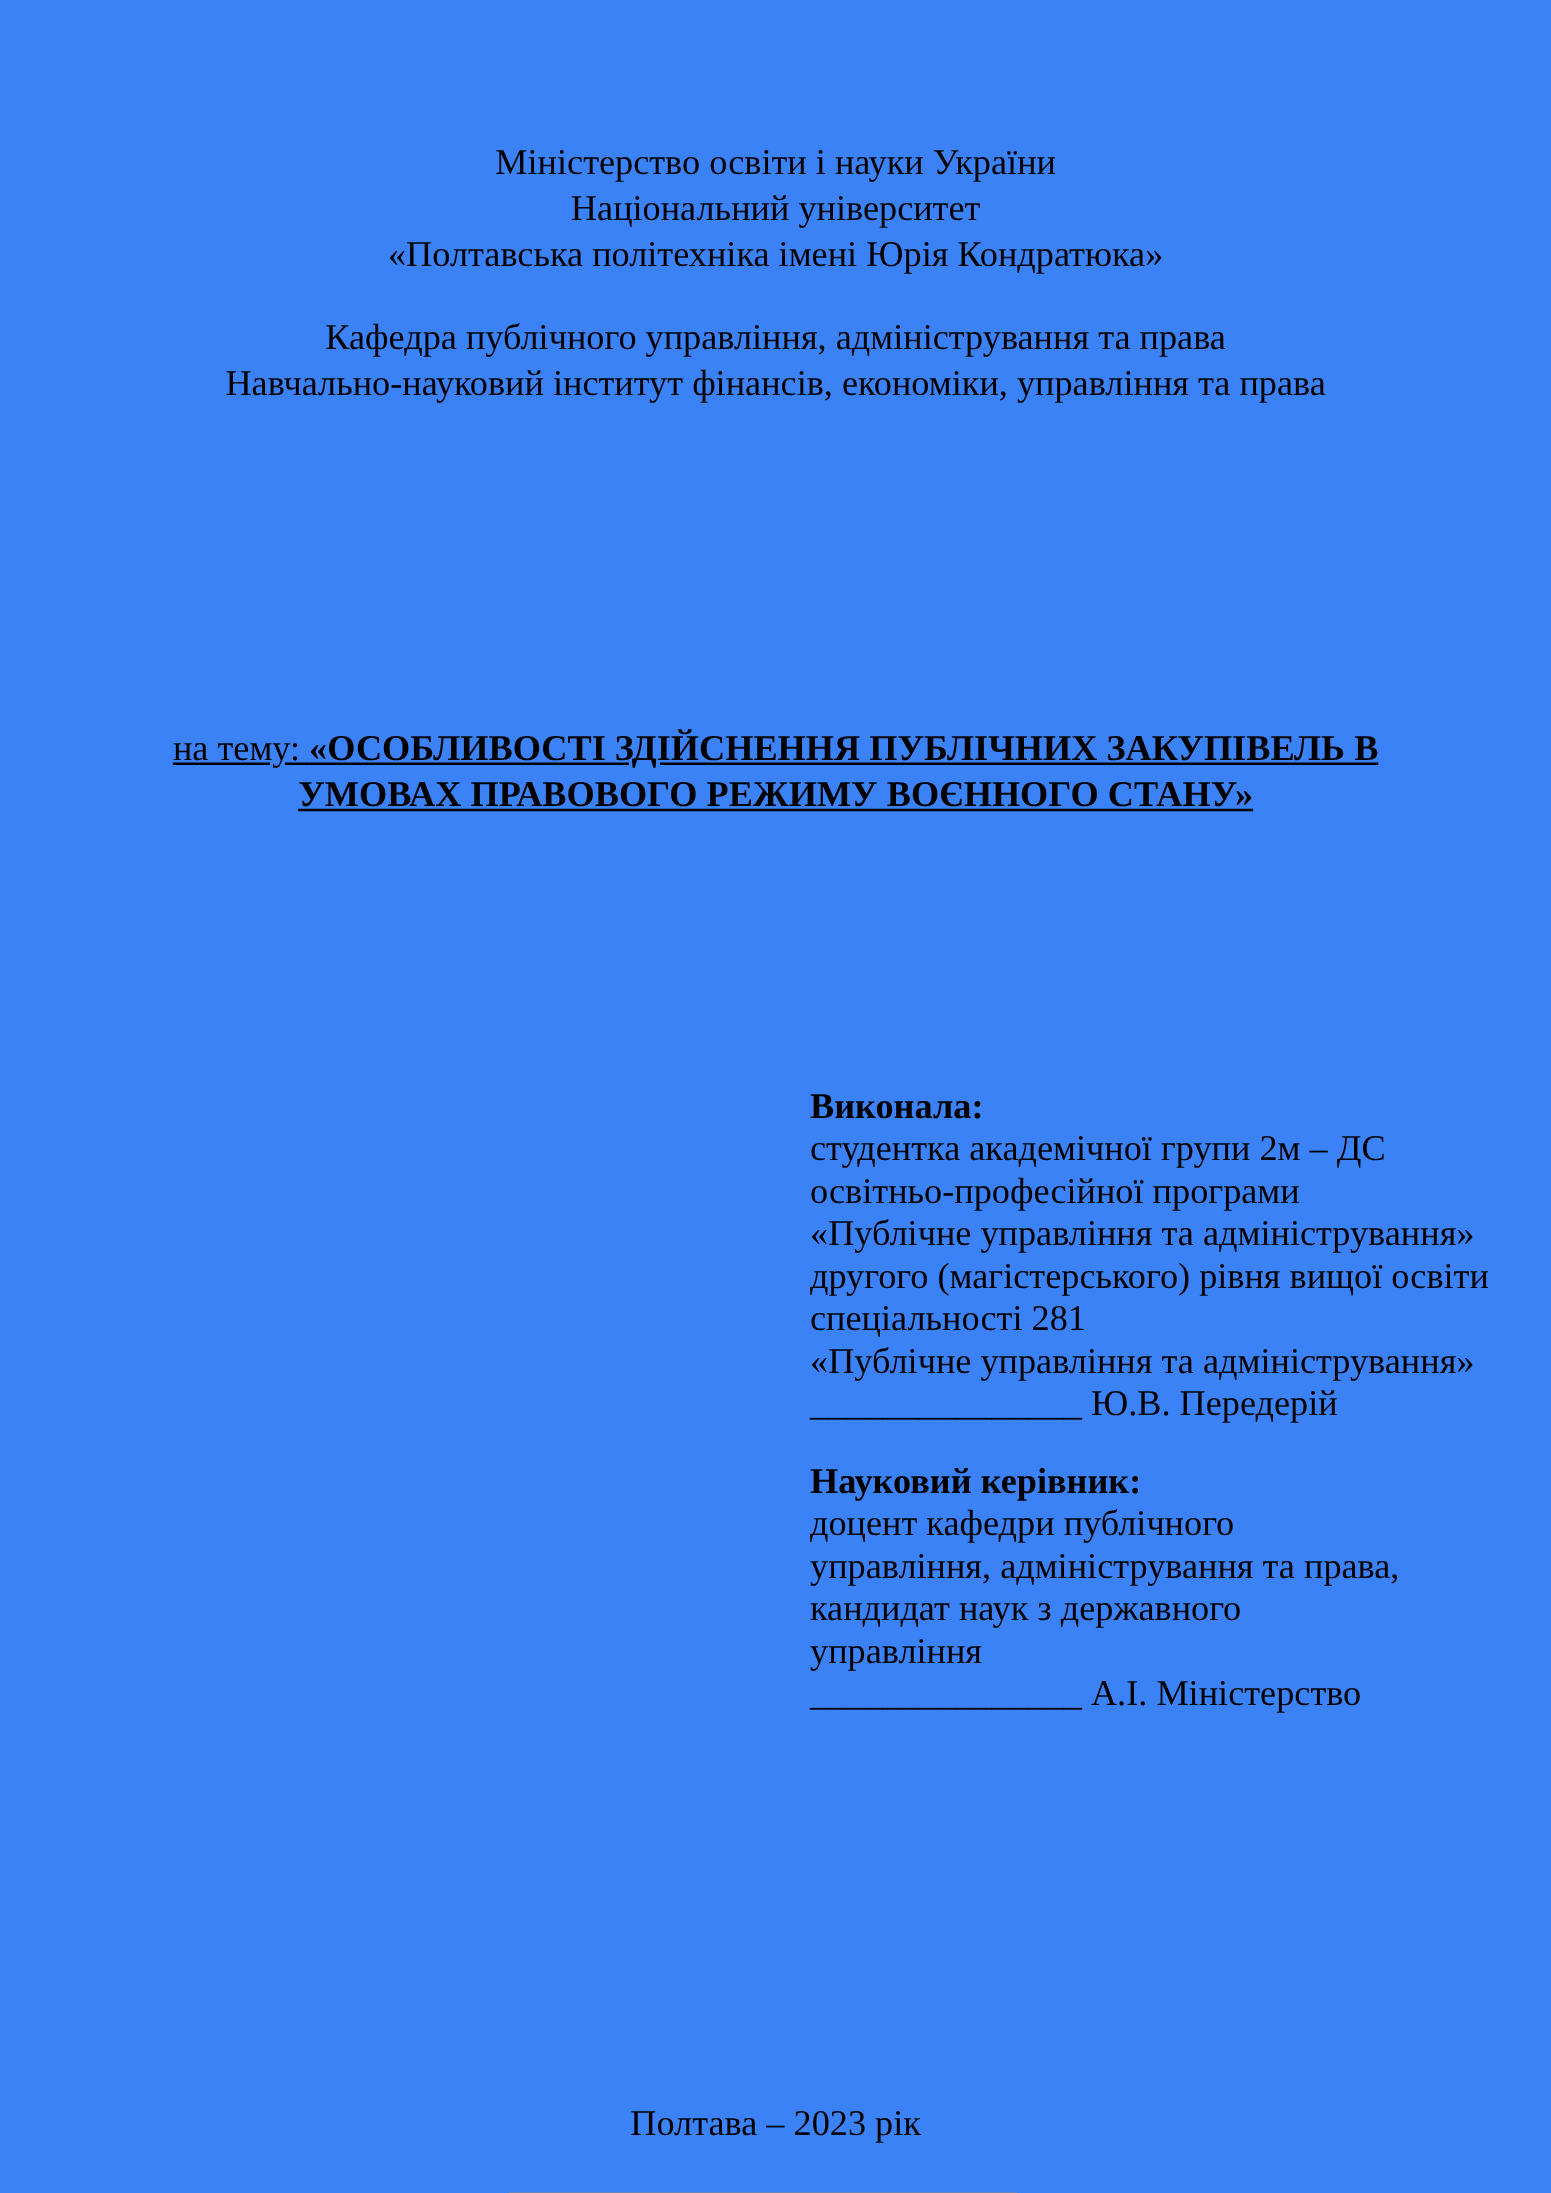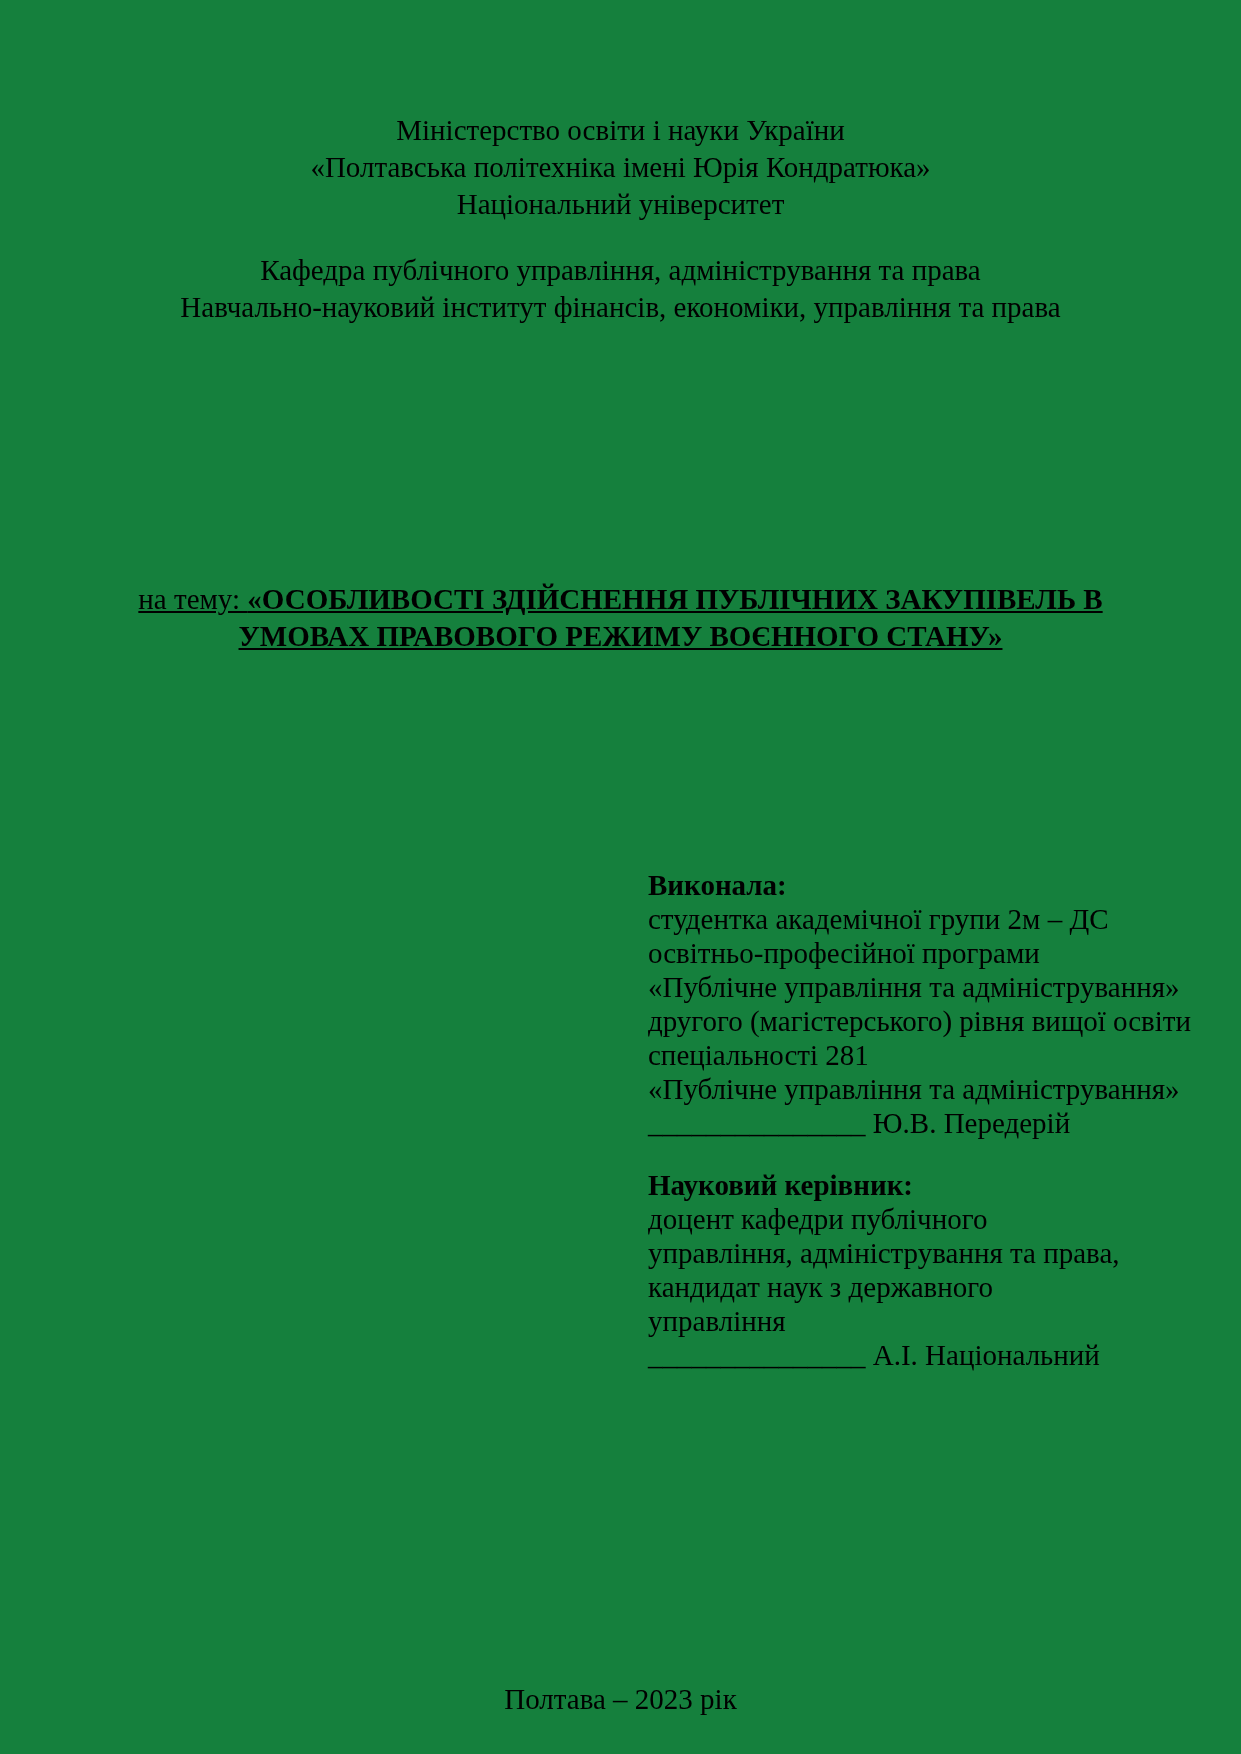--- a/index.html
+++ b/index.html
@@ -1,21 +1,21 @@
 <!DOCTYPE html>
 <html><head>
 <meta charset="utf-8">
 <style>
   html, body { margin: 0; padding: 0; background: #888; }
   .page {
     position: relative;
     width: 1241px;
     height: 1754px;
     margin: 0 auto;
-    background: #15803d;
+    background: #3b82f6;
     color: #000000;
     font-family: "Liberation Serif", serif;
     font-size: 29px;
   }
   .centered { position: absolute; left: 0; width: 100%; text-align: center; }
   #header-top   { top: 112px; line-height: 37px; }
   #header-dept  { top: 252px; line-height: 37px; }
   #work-type    { top: 516px; font-weight: bold; }
   #topic {
     position: absolute;
@@ -43,22 +43,22 @@
   #footer { top: 1683px; }
   .line { display: block; }
 </style>
 </head>
 <body>
 
 <div class="page">
 
   <div id="header-top" class="centered">
     <span class="line">Міністерство освіти і науки України</span>
+    <span class="line">Національний університет</span>
     <span class="line">«Полтавська політехніка імені Юрія Кондратюка»</span>
-    <span class="line">Національний університет</span>
   </div>
 
   <div id="header-dept" class="centered">
     <span class="line">Кафедра публічного управління, адміністрування та права</span>
     <span class="line">Навчально-науковий інститут фінансів, економіки, управління та права</span>
   </div>
 
 
   <div id="topic"><span class="prefix">на тему: </span><span>«ОСОБЛИВОСТІ ЗДІЙСНЕННЯ ПУБЛІЧНИХ ЗАКУПІВЕЛЬ В УМОВАХ ПРАВОВОГО РЕЖИМУ ВОЄННОГО СТАНУ»</span></div>
 
@@ -72,18 +72,18 @@
     <span class="line">«Публічне управління та адміністрування»</span>
     <span class="line"><span>_______________</span> <span>Ю.В. Передерій</span></span>
   </div>
 
   <div id="supervisor" class="side-block">
     <span class="line block-label">Науковий керівник:</span>
     <span class="line">доцент кафедри публічного</span>
     <span class="line">управління, адміністрування та права,</span>
     <span class="line">кандидат наук з державного</span>
     <span class="line">управління</span>
-    <span class="line"><span>_______________</span> <span>А.І. Національний</span></span>
+    <span class="line"><span>_______________</span> <span>А.І. Міністерство</span></span>
   </div>
 
   <div id="footer" class="centered">Полтава – 2023 рік</div>
 
 </div>
 
 </body></html>

